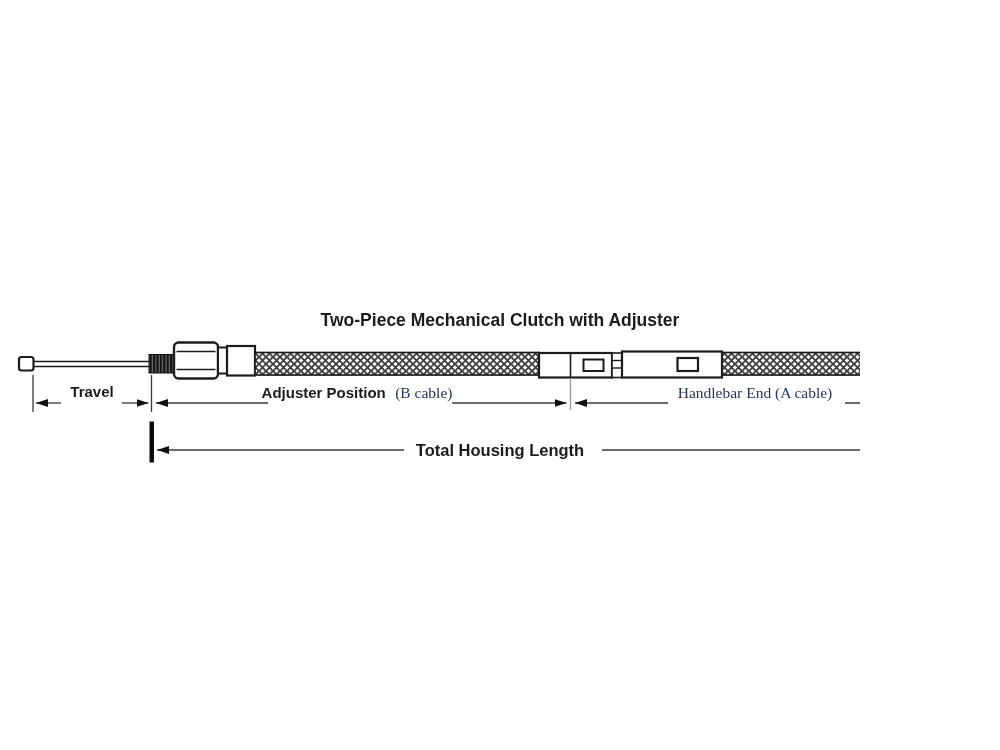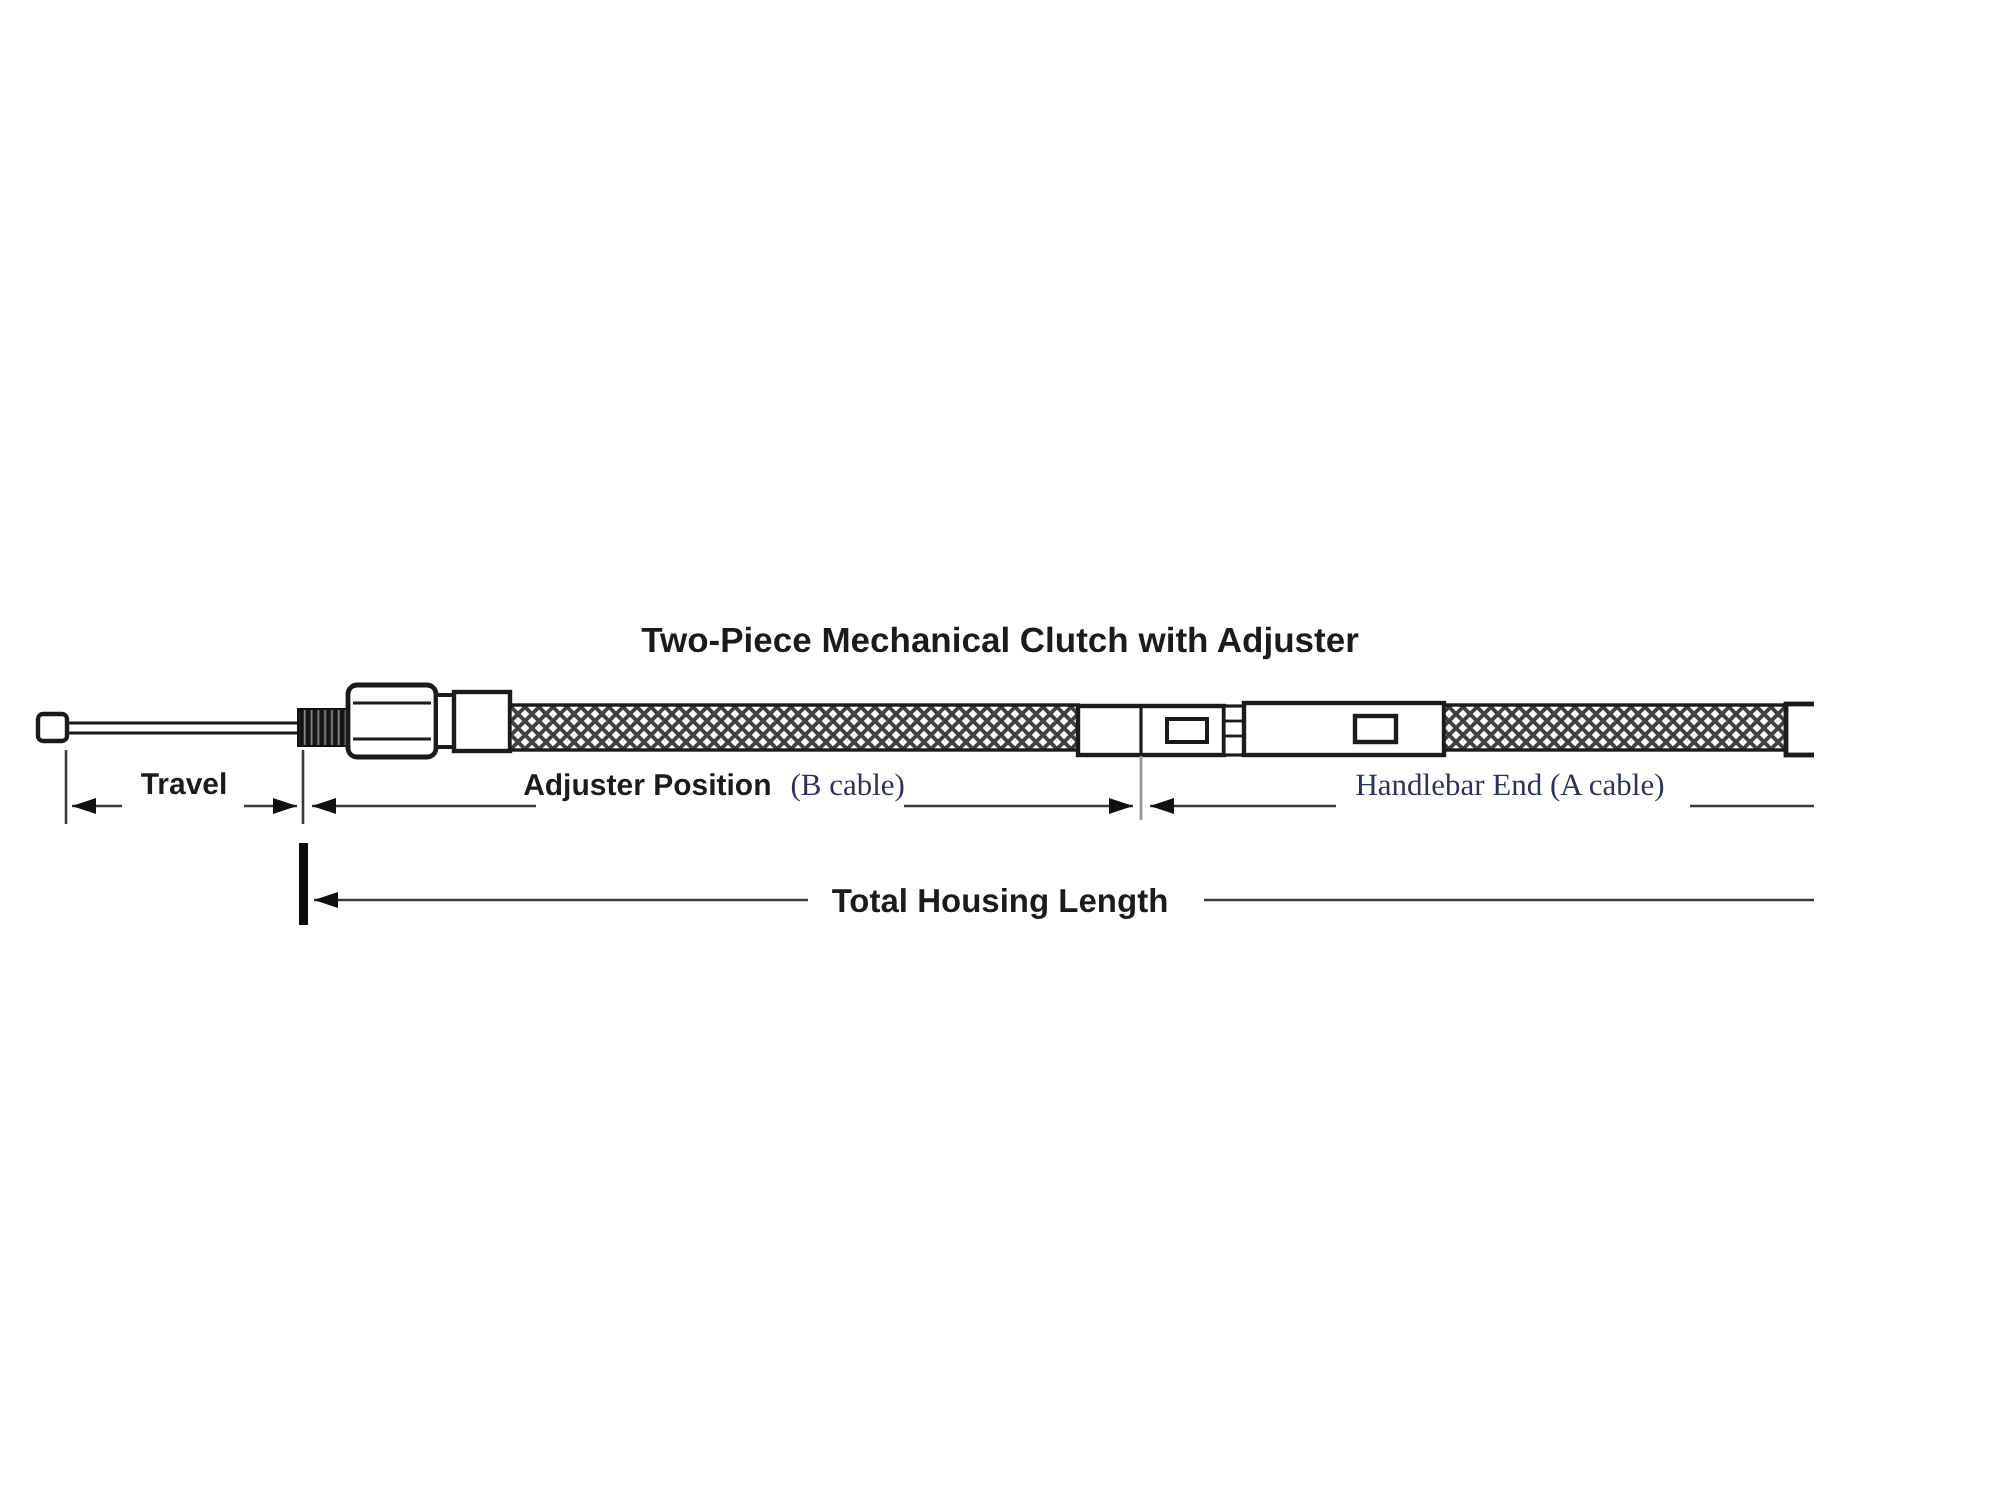--- a/index.html
+++ b/index.html
@@ -3,21 +3,20 @@
 <meta charset="utf-8">
 <style>
   html, body { margin: 0; padding: 0; background: #ffffff; }
   .stage {
     position: relative;
     width: 860px;
     height: 750px;
     background: var(--background, #ffffff);
     overflow: hidden;
     font-family: "Liberation Sans", sans-serif;
-    padding-left: 47px;
   }
   .stage svg { position: absolute; left: 0; top: 0; }
 
   .t-title {
     font-family: "Liberation Sans", sans-serif;
     font-weight: 700;
     font-size: 17.5px;
     fill: var(--line, #111111);
   }
   .t-bold {

